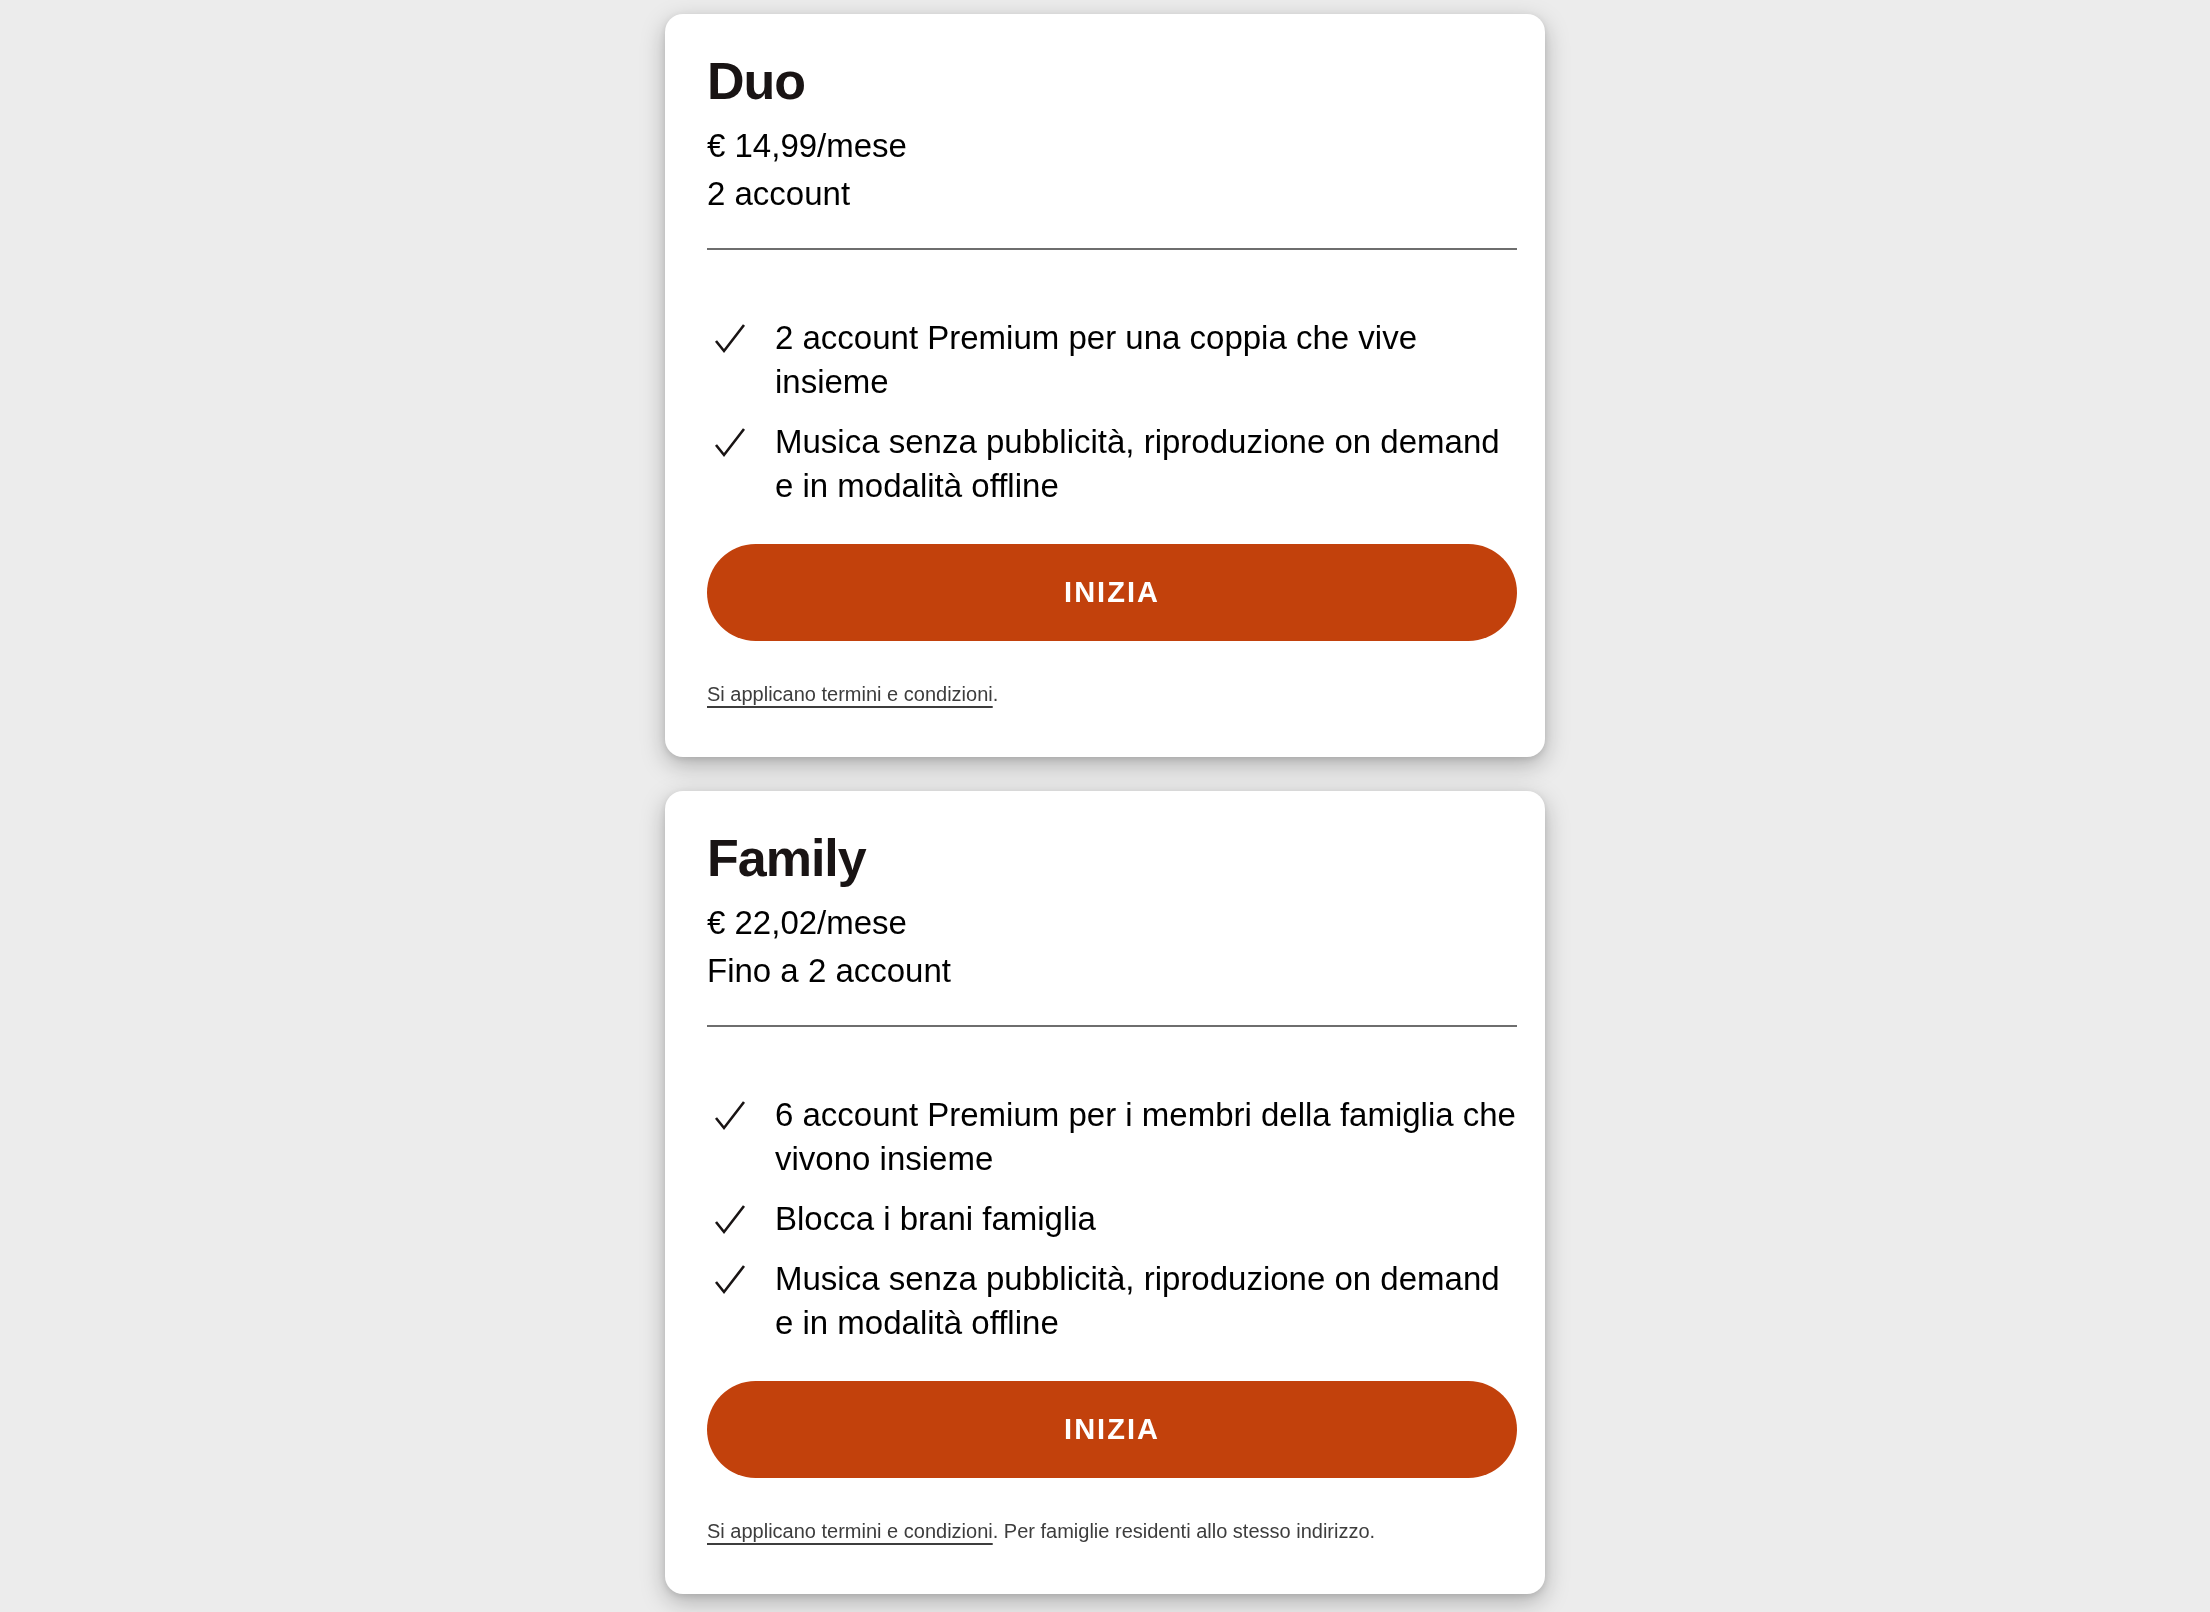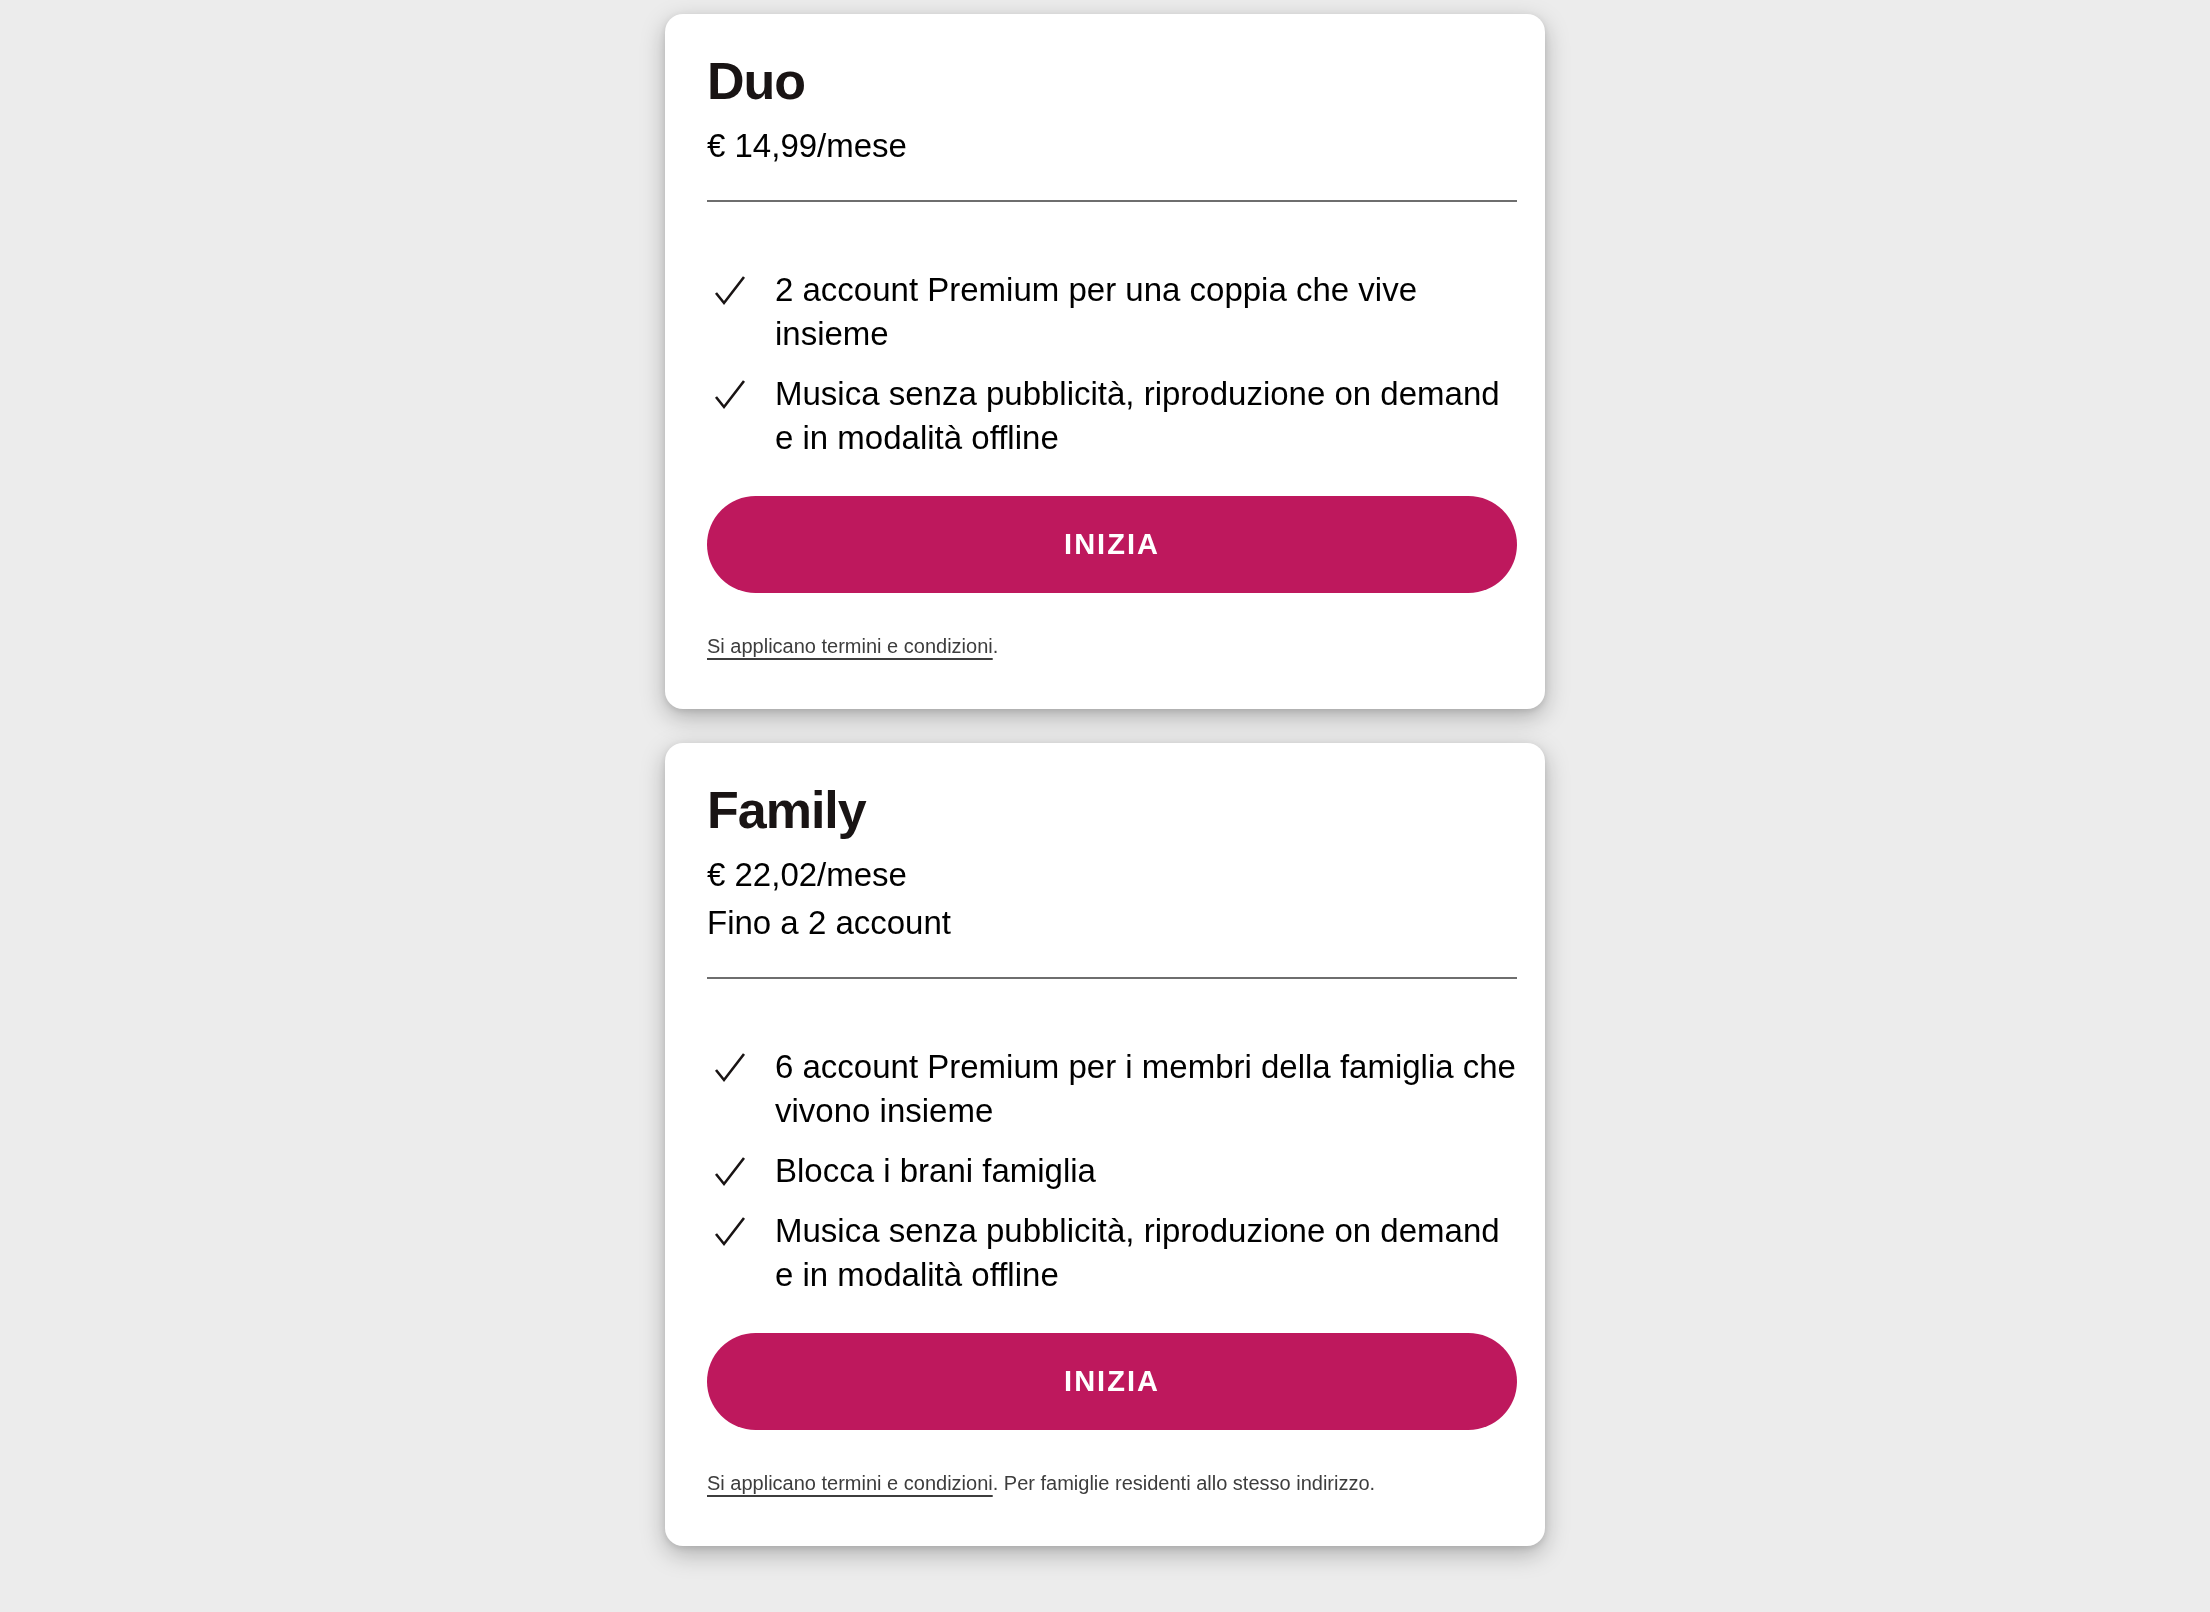--- a/index.html
+++ b/index.html
@@ -85,21 +85,21 @@
     color: #000000;
   }
 
   .start-button {
     display: block;
     width: 100%;
     height: 97px;
     margin-top: 36px;
     border: none;
     border-radius: 50px;
-    background: #be185d;
+    background: #c2410c;
     color: #ffffff;
     font-family: "Liberation Sans", sans-serif;
     font-size: 29px;
     font-weight: bold;
     letter-spacing: 2px;
     cursor: pointer;
   }
 
   .terms {
     margin-top: 32px;
@@ -116,20 +116,21 @@
   }
 </style>
 </head>
 <body>
 
 <div class="stack">
 
   <section class="card">
     <h2 class="plan-title">Duo</h2>
     <p class="plan-price">€ 14,99/mese</p>
+    <p class="plan-accounts">2 account</p>
 
     <hr class="divider">
 
     <ul class="feature-list">
       <li class="feature-item">
         <span class="check-icon">
           <svg viewBox="0 0 34 34">
               <polyline points="3,19 11,29 31,3" fill="none" stroke="#191414" stroke-width="2.6"></polyline>
             </svg>
         </span>

